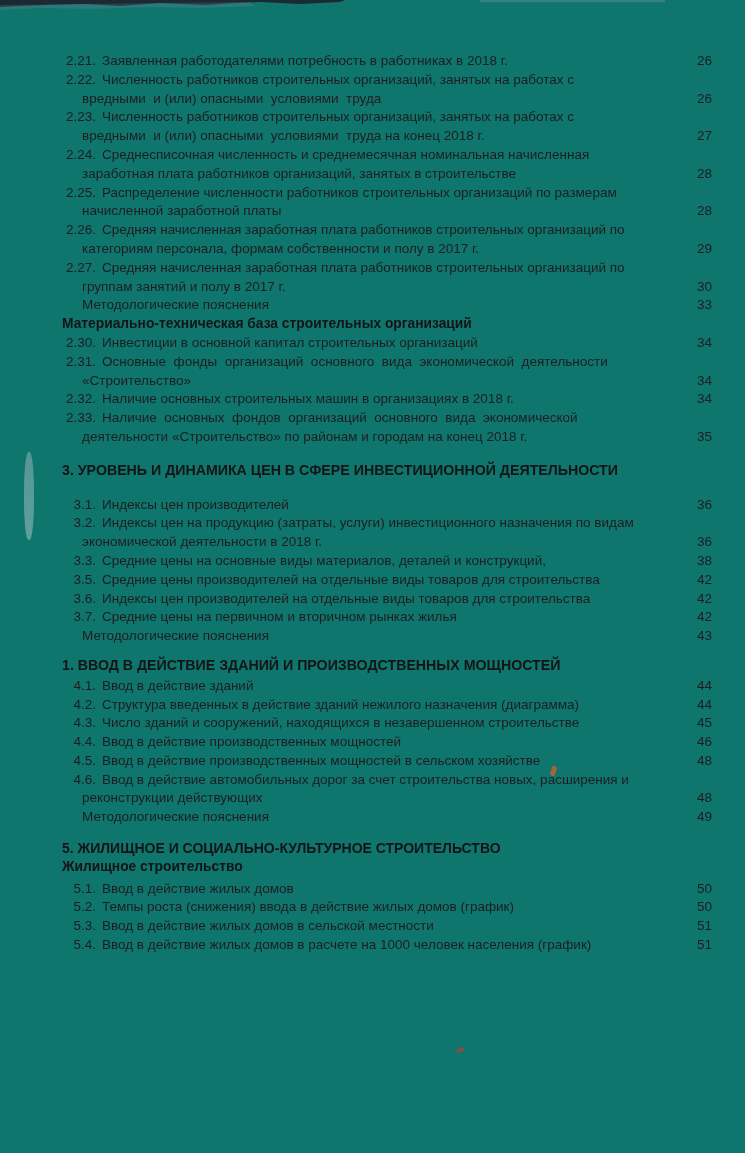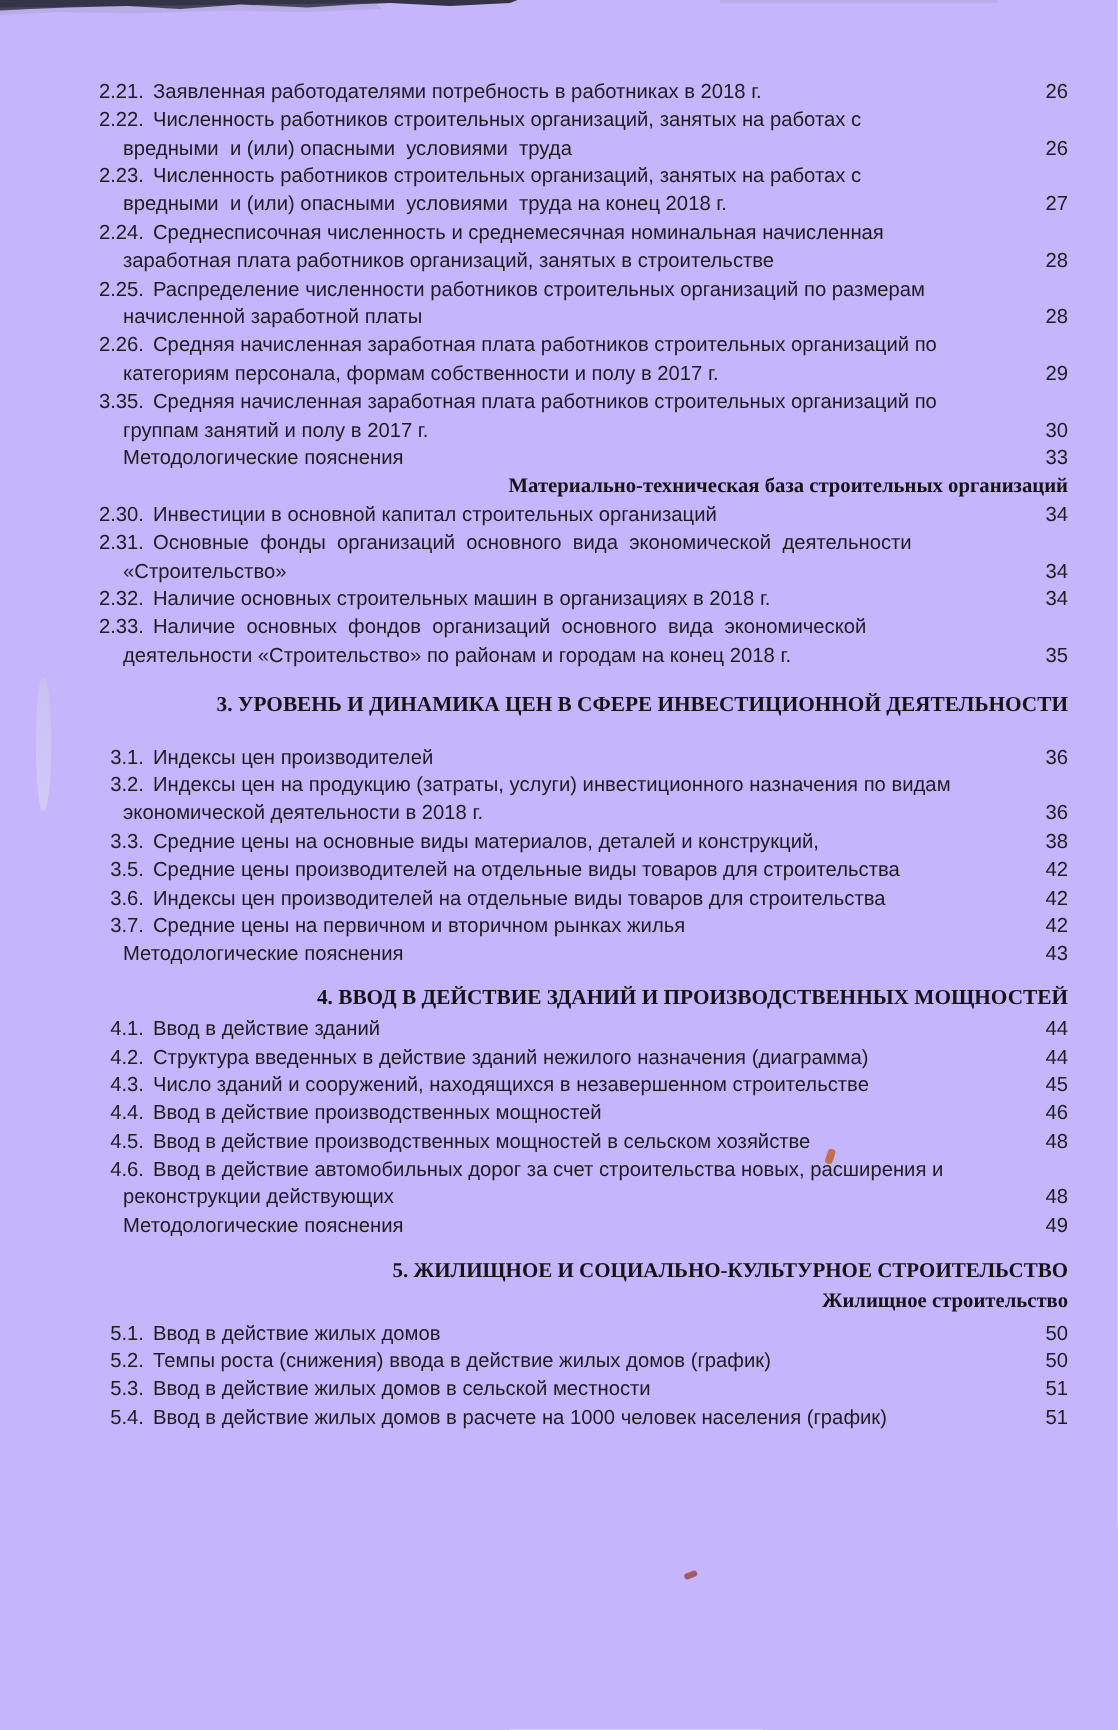--- a/index.html
+++ b/index.html
@@ -1,21 +1,21 @@
 <!DOCTYPE html>
 <html><head>
 <meta charset="utf-8">
 <style>
   html, body { margin: 0; padding: 0; background: #e8e8ea; }
   .page {
     position: relative;
     width: 745px;
     height: 1153px;
     margin: 0 auto;
-    background: #c4b5fd;
+    background: #0f766e;
     overflow: hidden;
     font-family: "Liberation Sans", "DejaVu Sans", sans-serif;
     color: #1d1d21;
   }
   .toc {
     position: absolute;
     top: 52px;
     left: 0;
     width: 745px;
     padding: 0 33px 0 62px;
@@ -44,24 +44,23 @@
   }
   .entry .title {
     white-space: pre-wrap;
   }
   .entry .pg {
     flex: 0 0 34px;
     text-align: right;
     padding-left: 6px;
   }
   .heading {
-    text-align: right;
+    text-align: left;
     font-weight: bold;
     color: #141417;
-    font-family: Liberation Serif, serif;
   }
   .lv-group   { font-size: 13.8px; }
   .lv-section-a { font-size: 14.2px; margin: 14px 0 16px 0; }
   .lv-section-b { font-size: 14.2px; margin: 10px 0 2px 0; }
   .lv-section-c { font-size: 14px; margin: 12px 0 0 0; }
   .lv-sub     { font-size: 13.8px; margin: 0 0 3px 0; }
 
   
   .scan-top { position: absolute; top: 0; left: 0; width: 745px; height: 16px; pointer-events: none; }
   .artifact-orange-slash {
@@ -123,21 +122,21 @@
         <div class="body"><span class="num">2.25.</span><span class="title">Распределение численности работников строительных организаций по размерам
 начисленной заработной платы</span></div>
         <div class="pg">28</div>
       </div>
       <div class="entry">
         <div class="body"><span class="num">2.26.</span><span class="title">Средняя начисленная заработная плата работников строительных организаций по
 категориям персонала, формам собственности и полу в 2017 г.</span></div>
         <div class="pg">29</div>
       </div>
       <div class="entry">
-        <div class="body"><span class="num">3.35.</span><span class="title">Средняя начисленная заработная плата работников строительных организаций по
+        <div class="body"><span class="num">2.27.</span><span class="title">Средняя начисленная заработная плата работников строительных организаций по
 группам занятий и полу в 2017 г.</span></div>
         <div class="pg">30</div>
       </div>
       <div class="entry no-num">
         <div class="body"><span class="title">Методологические пояснения</span></div>
         <div class="pg">33</div>
       </div>
       <div class="heading lv-group">Материально-техническая база строительных организаций</div>
       <div class="entry">
         <div class="body"><span class="num">2.30.</span><span class="title">Инвестиции в основной капитал строительных организаций</span></div>
@@ -180,21 +179,21 @@
         <div class="pg">42</div>
       </div>
       <div class="entry">
         <div class="body"><span class="num">3.7.</span><span class="title">Средние цены на первичном и вторичном рынках жилья</span></div>
         <div class="pg">42</div>
       </div>
       <div class="entry no-num">
         <div class="body"><span class="title">Методологические пояснения</span></div>
         <div class="pg">43</div>
       </div>
-      <div class="heading lv-section-b">4. ВВОД В ДЕЙСТВИЕ ЗДАНИЙ И ПРОИЗВОДСТВЕННЫХ МОЩНОСТЕЙ</div>
+      <div class="heading lv-section-b">1. ВВОД В ДЕЙСТВИЕ ЗДАНИЙ И ПРОИЗВОДСТВЕННЫХ МОЩНОСТЕЙ</div>
       <div class="entry">
         <div class="body"><span class="num">4.1.</span><span class="title">Ввод в действие зданий</span></div>
         <div class="pg">44</div>
       </div>
       <div class="entry">
         <div class="body"><span class="num">4.2.</span><span class="title">Структура введенных в действие зданий нежилого назначения (диаграмма)</span></div>
         <div class="pg">44</div>
       </div>
       <div class="entry">
         <div class="body"><span class="num">4.3.</span><span class="title">Число зданий и сооружений, находящихся в незавершенном строительстве</span></div>

